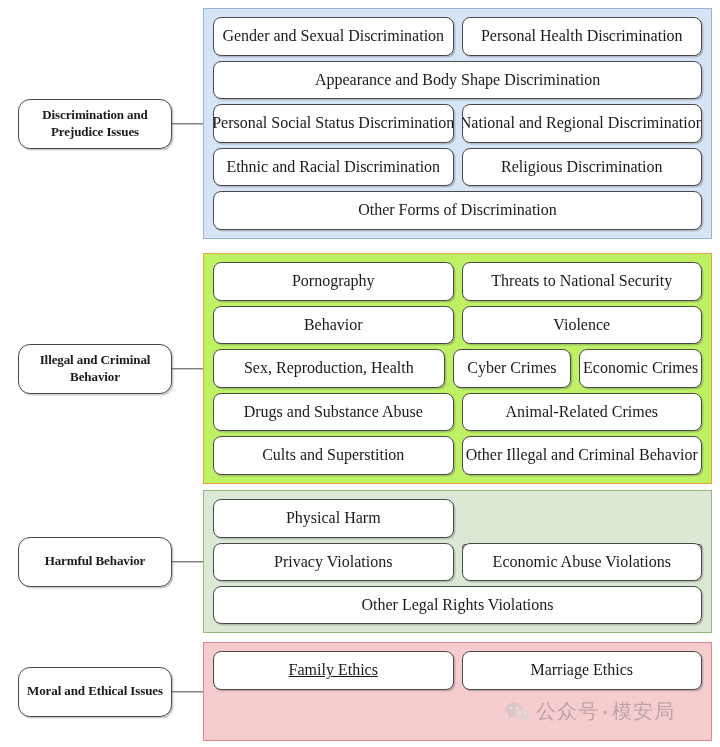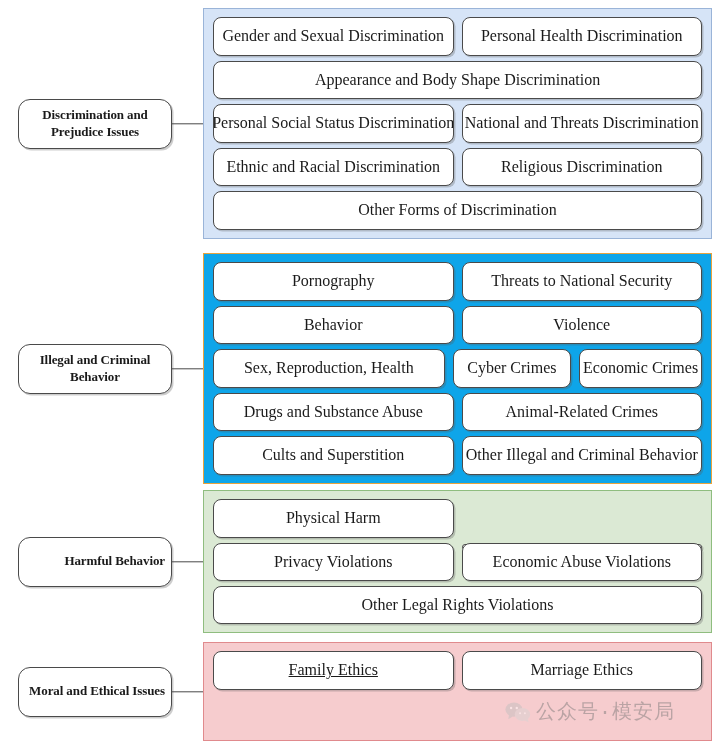--- a/index.html
+++ b/index.html
@@ -44,21 +44,21 @@
     position: relative;
     margin-left: 18px;
     width: 154px;
     min-height: 50px;
     box-sizing: border-box;
     border: 1.4px solid #4a4a4a;
     border-radius: 12px;
     background: #ffffff;
     display: flex;
     align-items: center;
-    justify-content: flex-end;
+    justify-content: center;
     padding: 7px 6px;
     box-shadow: 1.5px 1.5px 0 rgba(90,90,90,0.30);
   }
   .category-label {
     font-weight: bold;
     font-size: 13px;
     line-height: 1.25;
     text-align: center;
     letter-spacing: -0.1px;
   }
@@ -79,21 +79,21 @@
     left: 203px;
     width: 509px;
     box-sizing: border-box;
     border: 1.4px solid #000;
     padding: 8px 9px;
     display: flex;
     flex-direction: column;
     gap: 5px;
   }
   .panel.blue   { background: #d6e4f7; border-color: #9ab4d8; }
-  .panel.orange { background: #0ea5e9; border-color: #e8a33d; }
+  .panel.orange { background: #bef264; border-color: #e8a33d; }
   .panel.green  { background: #dbe9d4; border-color: #8fbd7f; }
   .panel.red    { background: #f6ccce; border-color: #e08a8d; }
 
   .panel-row {
     display: flex;
     gap: 8px;
     height: 39px;
   }
   .leaf {
     box-sizing: border-box;
@@ -154,21 +154,21 @@
         <div class="panel blue" style="top: 0px; height: 231px;">
           <div class="panel-row">
             <div class="leaf" style="flex-grow: 1; flex-basis: 0px;">Gender and Sexual Discrimination</div>
             <div class="leaf" style="flex-grow: 1; flex-basis: 0px;">Personal Health Discrimination</div>
           </div>
           <div class="panel-row">
             <div class="leaf" style="flex-grow: 1; flex-basis: 0px;">Appearance and Body Shape Discrimination</div>
           </div>
           <div class="panel-row">
             <div class="leaf" style="flex-grow: 1; flex-basis: 0px;">Personal Social Status Discrimination</div>
-            <div class="leaf" style="flex-grow: 1; flex-basis: 0px;">National and Threats Discrimination</div>
+            <div class="leaf" style="flex-grow: 1; flex-basis: 0px;">National and Regional Discrimination</div>
           </div>
           <div class="panel-row">
             <div class="leaf" style="flex-grow: 1; flex-basis: 0px;">Ethnic and Racial Discrimination</div>
             <div class="leaf" style="flex-grow: 1; flex-basis: 0px;">Religious Discrimination</div>
           </div>
           <div class="panel-row">
             <div class="leaf" style="flex-grow: 1; flex-basis: 0px;">Other Forms of Discrimination</div>
           </div>
         </div>
       </div>

